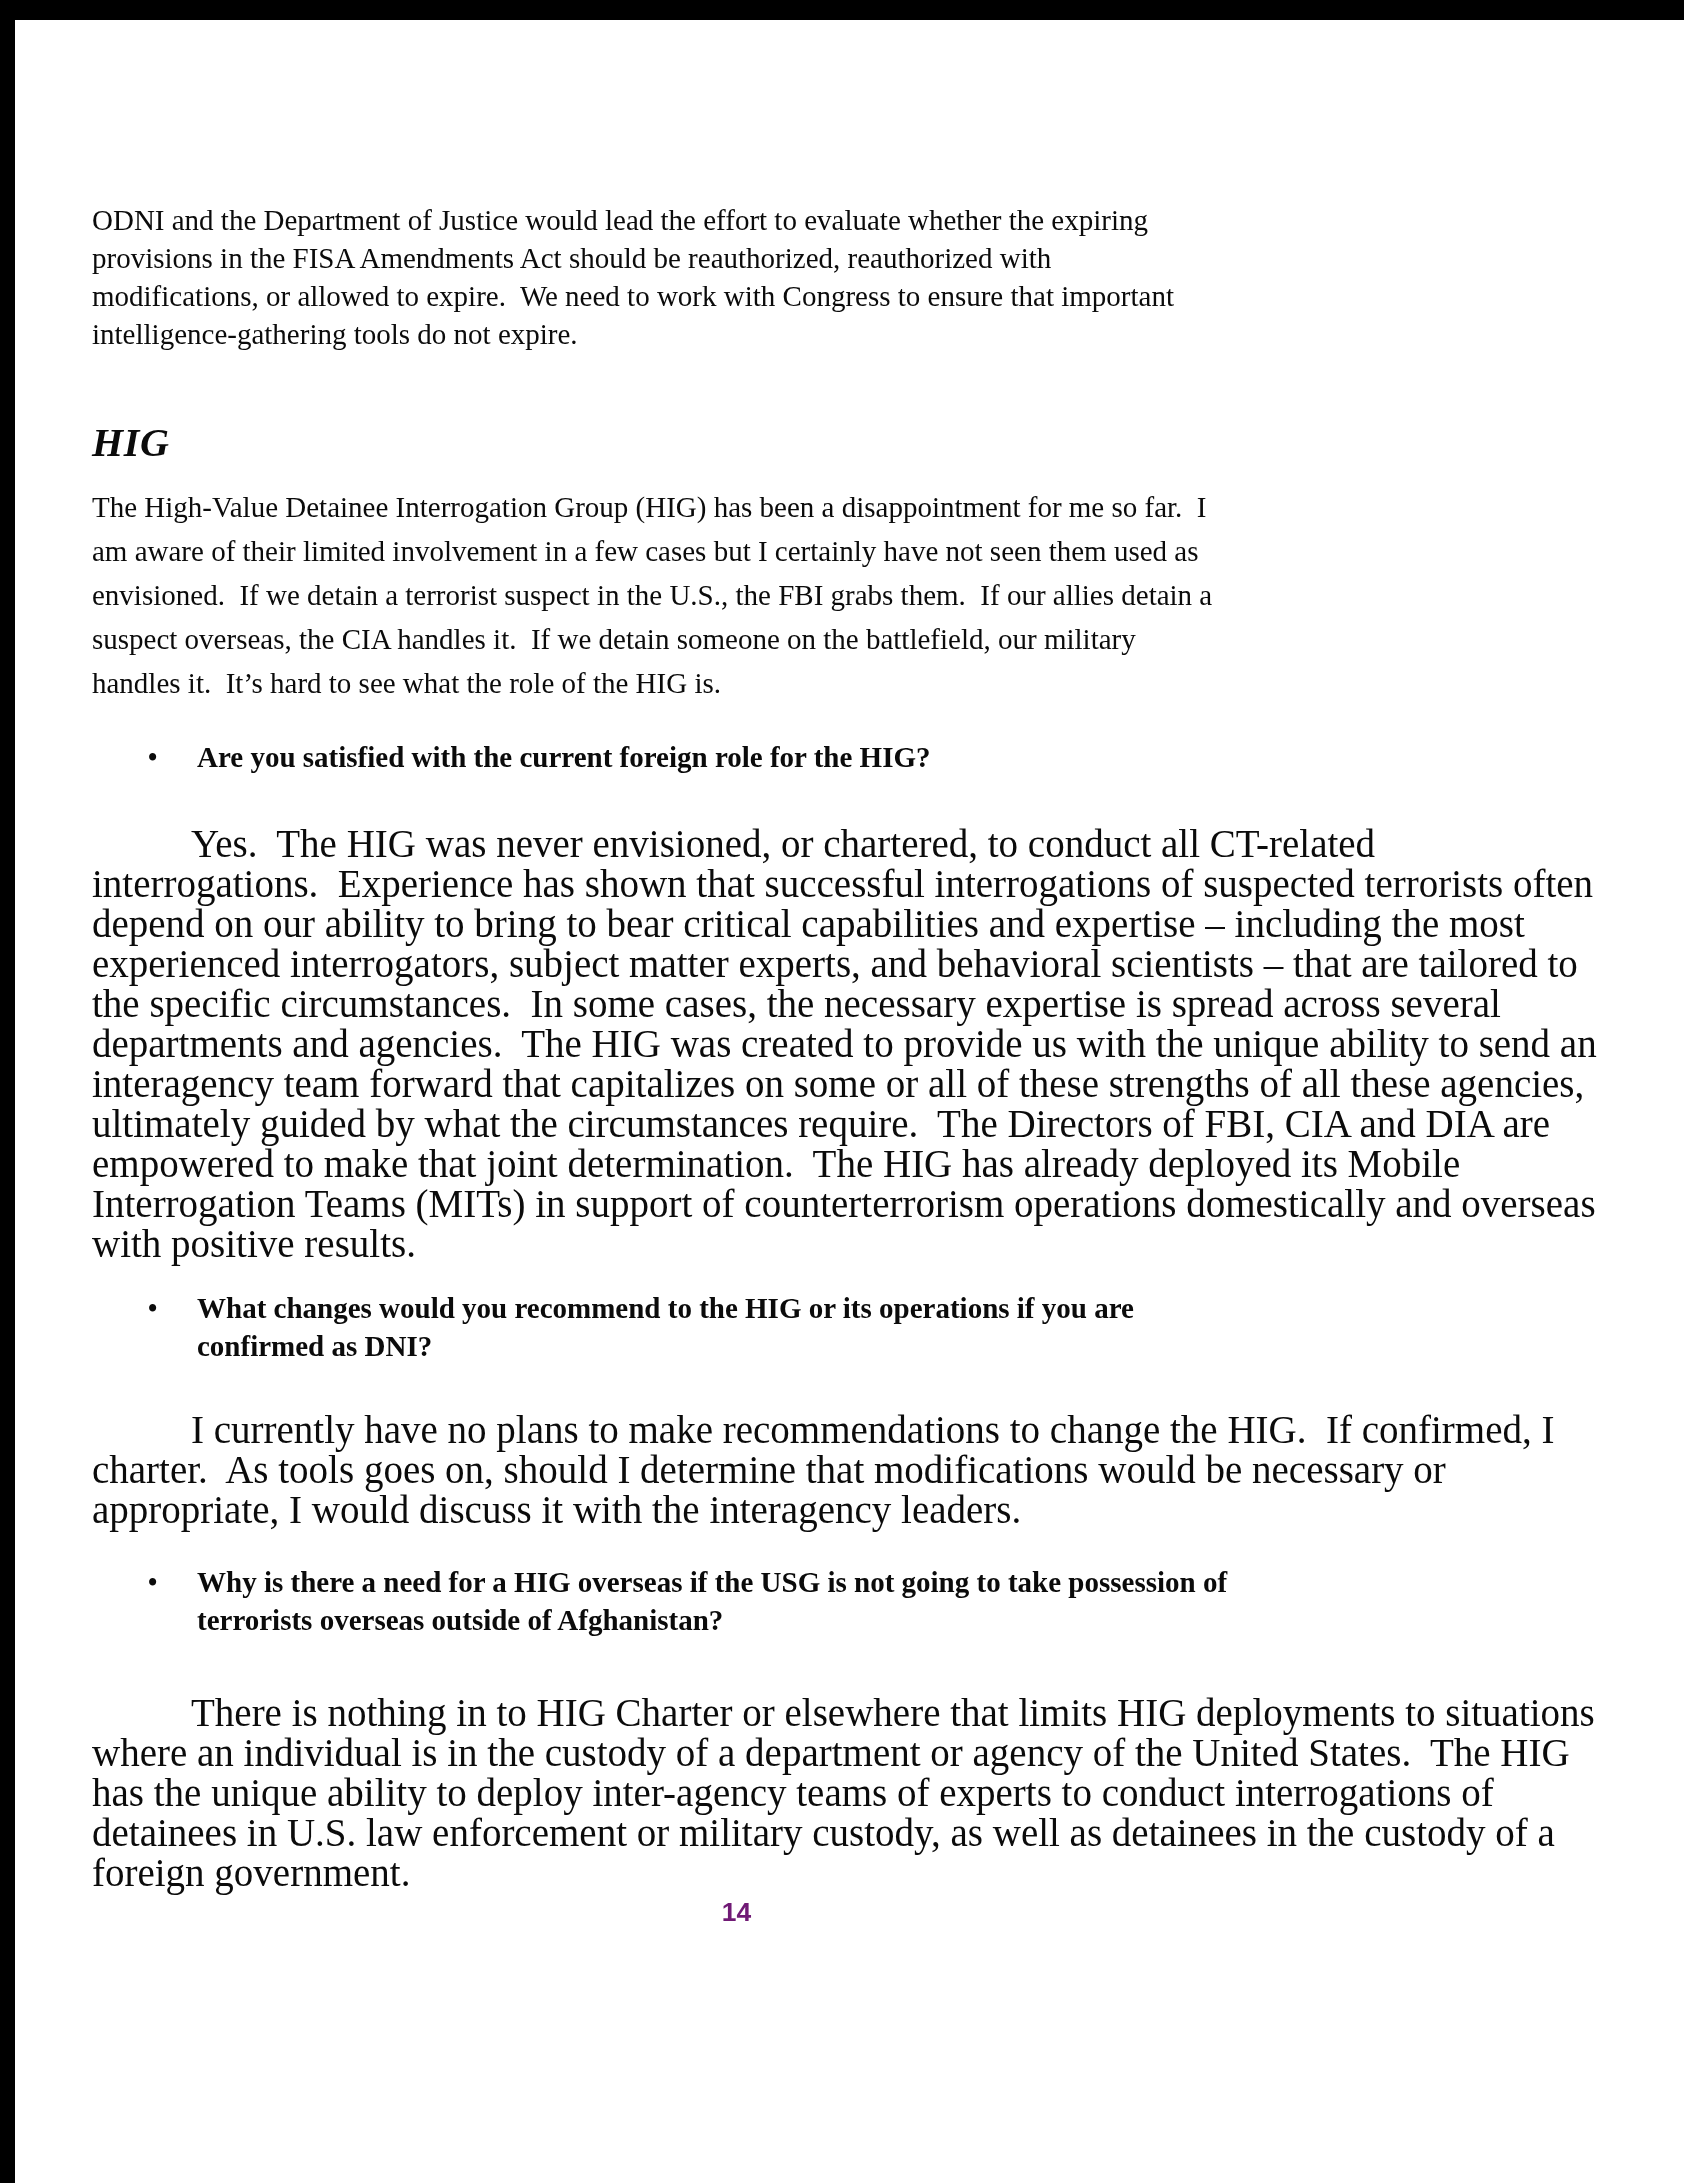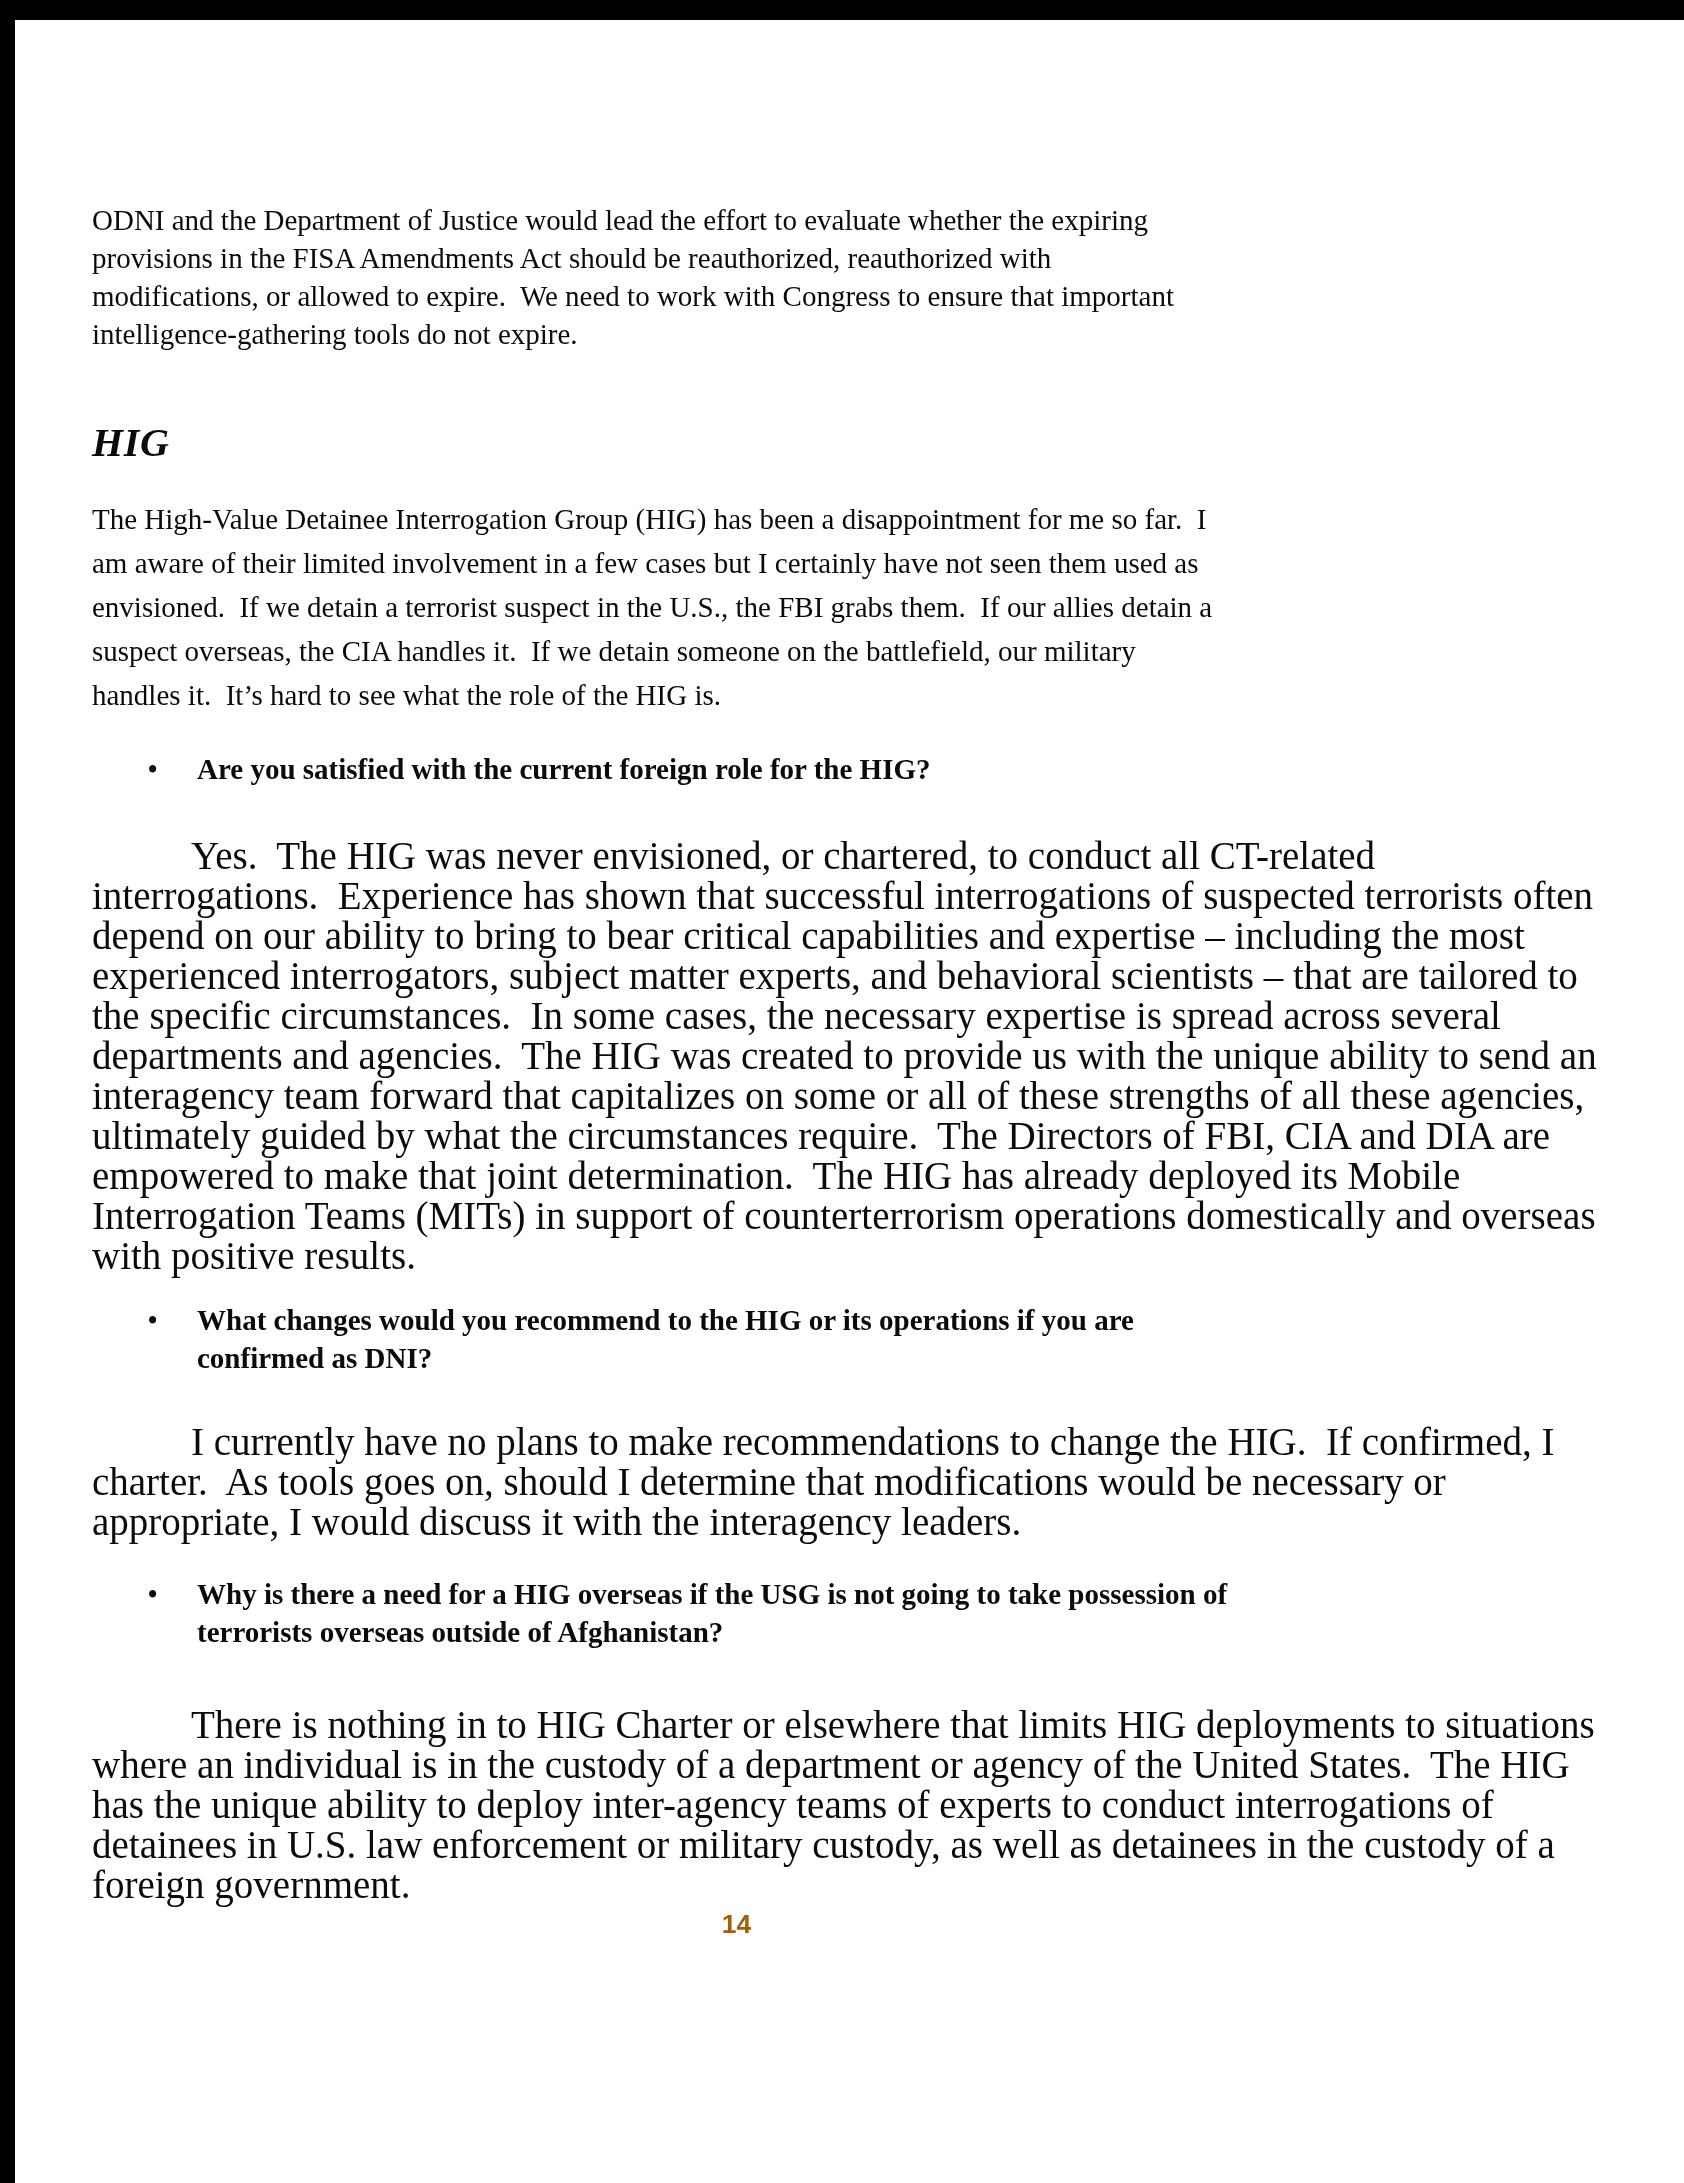--- a/index.html
+++ b/index.html
@@ -35,21 +35,21 @@
   }
   .p1 { font-size: 29px; line-height: 38px; }
   .heading-hig {
     margin-top: 69px;
     font-size: 40px;
     line-height: 42px;
     font-weight: bold;
     font-style: italic;
     letter-spacing: 0.7px;
   }
-  .p2 { margin-top: 33px; font-size: 29px; line-height: 44px; }
+  .p2 { margin-top: 21px; font-size: 29px; line-height: 44px; }
   .answer { font-size: 39px; line-height: 40px; }
   .answer .line:first-child { padding-left: 99px; }
   .a1 { margin-top: 48px; }
   .a2 { margin-top: 45px; }
   .a3 { margin-top: 54px; }
   .bullet-item {
     display: flex;
     align-items: flex-start;
     margin-left: 56px;
     font-weight: bold;
@@ -65,21 +65,21 @@
     font-size: 26.4px;
     line-height: 38px;
   }
   .page-footer {
     margin-top: 5.3px;
     text-align: center;
     font-family: "Liberation Sans", "DejaVu Sans", sans-serif;
     font-weight: bold;
     font-size: 26.4px;
     line-height: 29px;
-    color: #a16207;
+    color: #701a75;
   }
 </style>
 </head>
 <body>
 
 <div class="scan-border-top"></div>
 <div class="scan-border-left"></div>
 
 <div class="content">
 

